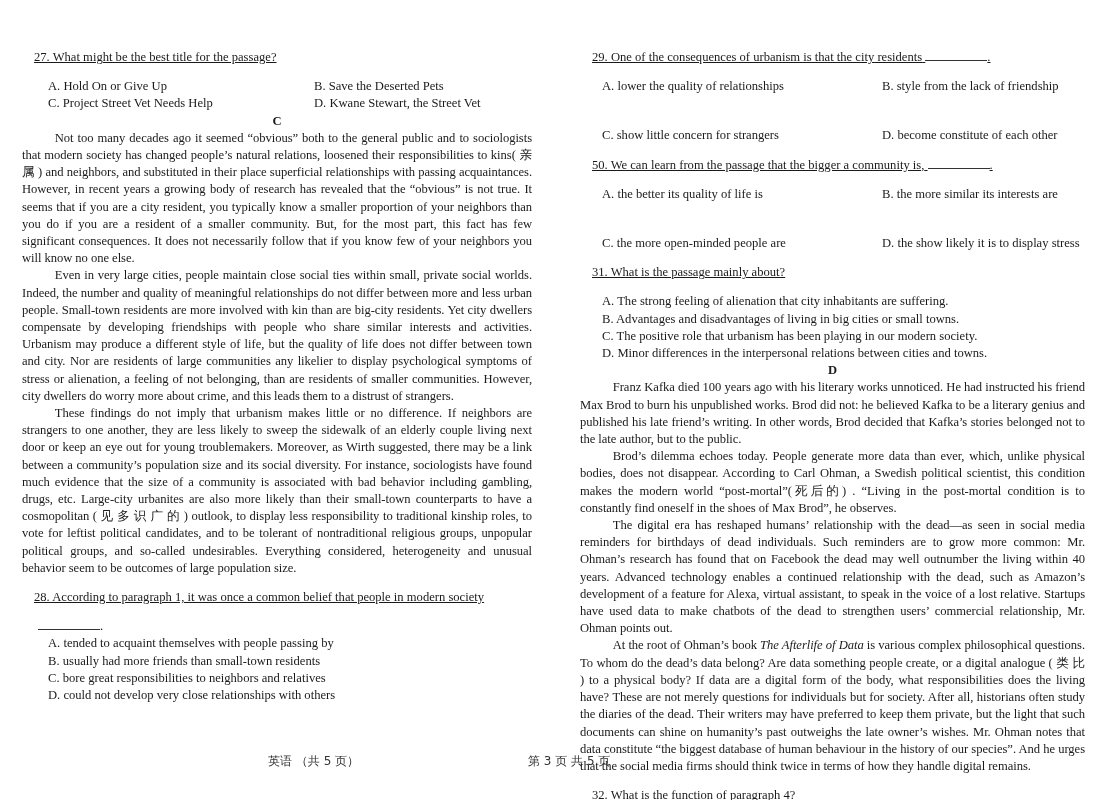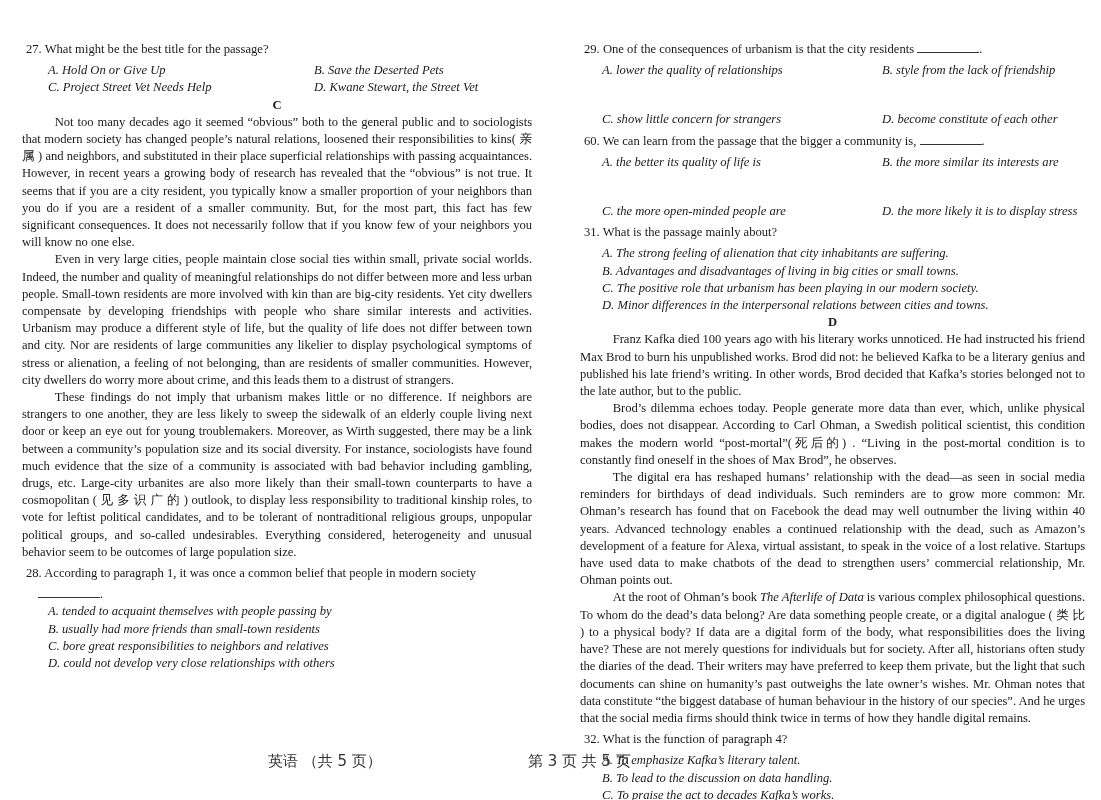--- a/index.html
+++ b/index.html
@@ -4,29 +4,29 @@
 <style>
   html, body { margin: 0; padding: 0; background: #ffffff; }
   body {
     width: 1101px; height: 800px; overflow: hidden; position: relative;
     font-family: "Liberation Serif", "DejaVu Serif", serif;
     color: #1a1a1a; font-size: 12.6px; line-height: 17.2px;
   }
   .col { position: absolute; top: 37px; }
   .left { left: 22px; width: 510px; }
   .right { left: 580px; width: 505px; }
-  .q-stem { margin: 4px; }
+  .q-stem { margin: 12px; text-decoration: underline; }
   .opts2 { display: grid; grid-template-columns: 1fr 1fr; padding-left: 26px; }
   .opts1 { padding-left: 26px; }
-  .opt { white-space: nowrap; font-style: italic; }
+  .opt { white-space: nowrap; }
   .section-letter { text-align: center; font-weight: bold; margin: 0; }
   .para { margin: 0; text-align: justify; text-indent: 2.6em; letter-spacing: -0.05px; }
   .blank { display: inline-block; width: 62px; border-bottom: 1px solid #333; height: 11px; vertical-align: baseline; }
   .blank-line { padding-left: 16px; height: 17px; }
-  .footer { position: absolute; top: 753px; font-size: 15px; color: #333; font-family: "DejaVu Sans", sans-serif; }
+  .footer { position: absolute; top: 753px; font-size: 12px; color: #333; font-family: "DejaVu Sans", sans-serif; }
   .footer-left { left: 268px; }
   .footer-right { left: 528px; }
   .r-opts2 { display: grid; grid-template-columns: 248px 1fr; padding-left: 22px; gap: 32px; }
   .r-opts1 { padding-left: 22px; }
   em { font-style: italic; }
 </style>
 </head>
 <body>
 
 <div class="col left">
@@ -61,26 +61,26 @@
   <div>
     <p class="q-stem"><span>29.  One of the consequences of urbanism is that the city residents</span> <span class="blank"></span>.</p>
     <div class="r-opts2">
       <span class="opt">A.  lower the quality of relationships</span>
       <span class="opt">B.  style from the lack of friendship</span>
       <span class="opt">C.  show little concern for strangers</span>
       <span class="opt">D.  become constitute of each other</span>
     </div>
   </div>
   <div>
-    <p class="q-stem"><span>60.  We can learn from the passage that the bigger a community is,</span> <span class="blank"></span>.</p>
+    <p class="q-stem"><span>50.  We can learn from the passage that the bigger a community is,</span> <span class="blank"></span>.</p>
     <div class="r-opts2">
       <span class="opt">A.  the better its quality of life is</span>
       <span class="opt">B.  the more similar its interests are</span>
       <span class="opt">C.  the more open-minded people are</span>
-      <span class="opt">D.  the more likely it is to display stress</span>
+      <span class="opt">D.  the show likely it is to display stress</span>
     </div>
   </div>
   <div>
     <p class="q-stem">31.  What is the passage mainly about?</p>
     <div class="r-opts1">
       <div class="opt">A.  The strong feeling of alienation that city inhabitants are suffering.</div>
       <div class="opt">B.  Advantages and disadvantages of living in big cities or small towns.</div>
       <div class="opt">C.  The positive role that urbanism has been playing in our modern society.</div>
       <div class="opt">D.  Minor differences in the interpersonal relations between cities and towns.</div>
     </div>

